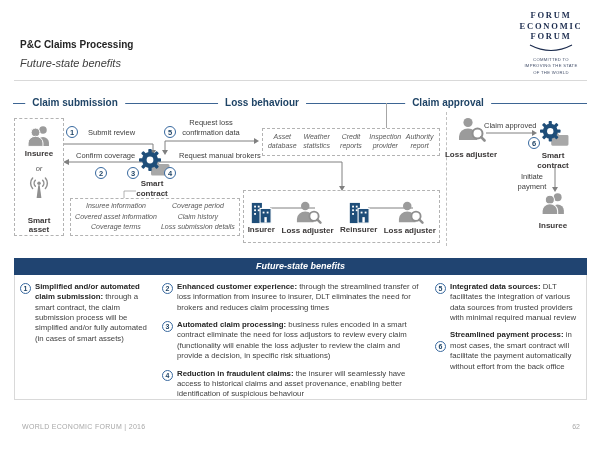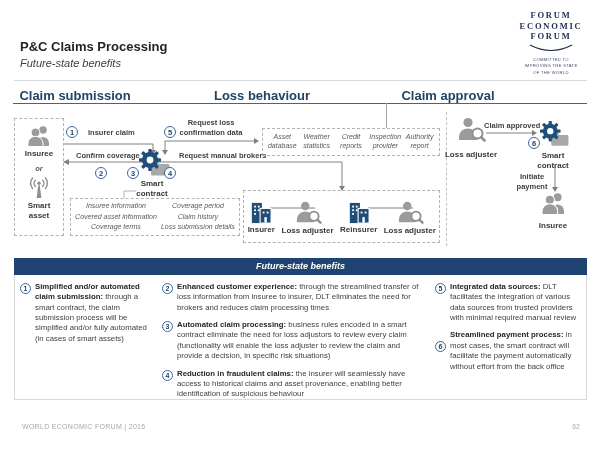--- a/index.html
+++ b/index.html
@@ -1,49 +1,49 @@
 <!DOCTYPE html>
 <html><head>
 <meta charset="utf-8">
 <style>
   html,body{margin:0;padding:0;background:#e8e8e8;}
   .slide{position:relative;width:600px;height:450px;background:#ffffff;overflow:hidden;
          font-family:"Liberation Sans",sans-serif;color:#3f3f3f;margin:0 auto;}
   .abs{position:absolute;box-sizing:border-box;}
 
   
-  .title{left:20px;top:39px;font-size:13px;font-weight:bold;color:#242424;}
+  .title{left:20px;top:39px;font-size:10px;font-weight:bold;color:#242424;}
   .subtitle{left:20px;top:57px;font-size:11px;font-style:italic;color:#404040;}
   .hdr-rule{left:14px;top:80px;width:573px;height:1px;background:#d9d9d9;}
   .logo{left:512px;top:10px;width:78px;text-align:center;font-family:"Liberation Serif",serif;
         color:#1c2c4e;font-size:8.5px;font-weight:600;letter-spacing:1.8px;line-height:1.25;}
   .logo-arc{left:512px;top:44px;width:78px;height:10px;}
   .logo-tag{left:512px;top:57px;width:78px;text-align:center;color:#44506b;
             font-size:4.2px;letter-spacing:.3px;line-height:1.5;}
 
   
   .phase-line{left:13px;top:103px;width:574px;height:1px;background:#3d6593;z-index:1;}
-  .phase-label{top:88px;transform:translateX(-50%);background:#fff;padding:0 7px;z-index:2;
-               font-size:13px;font-weight:bold;color:#1f4466;white-space:nowrap;}
+  .phase-label{top:97px;transform:translateX(-50%);background:#fff;padding:0 7px;z-index:2;
+               font-size:10px;font-weight:bold;color:#1f4466;white-space:nowrap;}
   .phase-tick{left:386px;top:103px;width:1px;height:25px;background:#a6a6a6;z-index:1;}
   .phase-sep{left:446px;top:112px;width:0;height:134px;border-left:1px dashed #c0c0c0;z-index:1;}
 
   
   .overlay{left:0;top:0;width:600px;height:450px;z-index:1;pointer-events:none;}
   .dashed-box{border:1px dashed #b3b3b3;background:transparent;z-index:2;}
   .insuree-box{left:14px;top:118px;width:50px;height:118px;display:flex;flex-direction:column;
                align-items:center;padding-top:6px;}
   .info-box{left:70px;top:198px;width:170px;height:38px;display:flex;justify-content:space-evenly;
             align-items:center;}
   .data-box{left:262px;top:128px;width:178px;height:28px;display:flex;justify-content:space-evenly;
             align-items:center;padding:0 2px;}
   .parties-box{left:243px;top:190px;width:197px;height:53px;display:flex;justify-content:space-around;
                align-items:center;padding-top:3px;}
   .party{display:flex;flex-direction:column;align-items:center;gap:1px;z-index:2;}
-  .lbl{font-size:7.5px;color:#404040;z-index:2;white-space:nowrap;font-weight:bold;}
+  .lbl{font-size:7.5px;color:#404040;z-index:2;white-space:nowrap;}
   .lbl-b{font-size:8px;font-weight:bold;color:#3b3838;z-index:2;}
   .it{font-style:italic;color:#595959;}
   .info-col{font-size:7px;font-style:italic;color:#595959;text-align:center;line-height:1.5;}
   .data-item{font-size:7px;font-style:italic;color:#595959;text-align:center;line-height:1.25;width:34px;}
   .ctr{text-align:center;line-height:1.2;}
   .step{position:absolute;width:12px;height:12px;border:1.2px solid #38699f;border-radius:50%;
         background:#fff;color:#1f4466;font-size:7.5px;font-weight:bold;display:flex;
         align-items:center;justify-content:center;z-index:3;box-sizing:border-box;}
   .icon{z-index:2;position:absolute;}
 
@@ -181,31 +181,31 @@
 
   <div class="abs dashed-box insuree-box">
     <svg width="26" height="22" style="z-index:2">
         <use href="#sym-people"></use>
       </svg>
     <span class="lbl-b" style="margin-top:2px">Insuree</span>
     <span class="lbl it" style="margin:6px 0 4px 0">or</span>
     <svg width="22" height="22" style="z-index:2">
         <use href="#sym-antenna"></use>
       </svg>
-    <span class="lbl-b ctr" style="margin-top:2px;width:36px">Smart asset</span>
+    <span class="lbl-b ctr" style="margin-top:17px;width:36px">Smart asset</span>
   </div>
 
   <span class="step" style="left:66px;top:126px">1</span>
   <span class="step" style="left:164px;top:126px">5</span>
   <span class="step" style="left:95px;top:167px">2</span>
   <span class="step" style="left:127px;top:167px">3</span>
   <span class="step" style="left:164px;top:167px">4</span>
   <span class="step" style="left:528px;top:137px">6</span>
 
-  <span class="abs lbl" style="left:88px;top:128px">Insurer claim</span>
+  <span class="abs lbl" style="left:88px;top:128px">Submit review</span>
   <span class="abs lbl ctr" style="left:178px;top:118px;width:66px;white-space:normal;line-height:1.3">Request loss confirmation data</span>
   <span class="abs lbl" style="left:76px;top:151px">Confirm coverage</span>
   <span class="abs lbl" style="left:179px;top:151px">Request manual brokers</span>
   <span class="abs lbl" style="left:484px;top:121px">Claim approved</span>
   <span class="abs lbl" style="left:512px;top:172px;width:40px;white-space:normal;text-align:center;line-height:1.3">Initiate payment</span>
 
   <svg class="icon" style="left:137px;top:148px" width="34" height="30">
       <use href="#sym-gear"></use>
     </svg>
   <span class="abs lbl-b ctr" style="left:128px;top:179px;width:48px">Smart contract</span>

